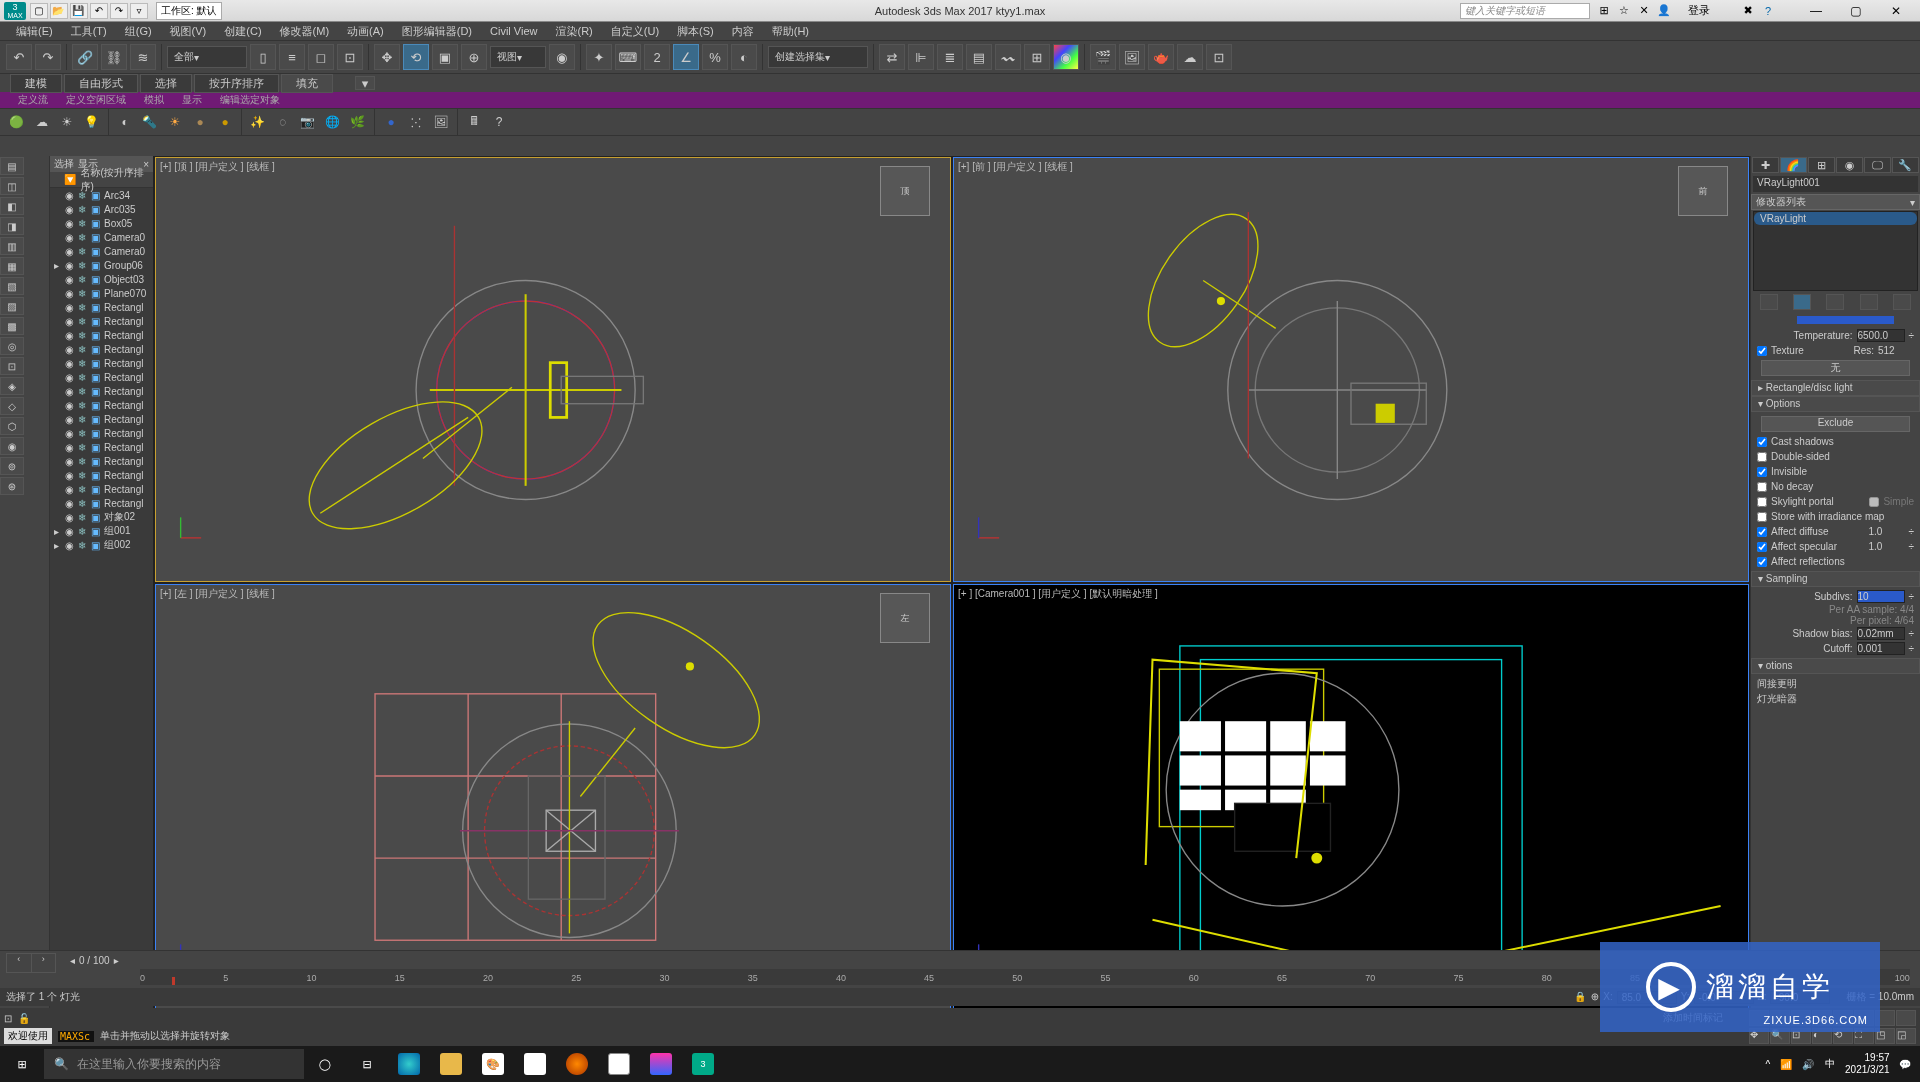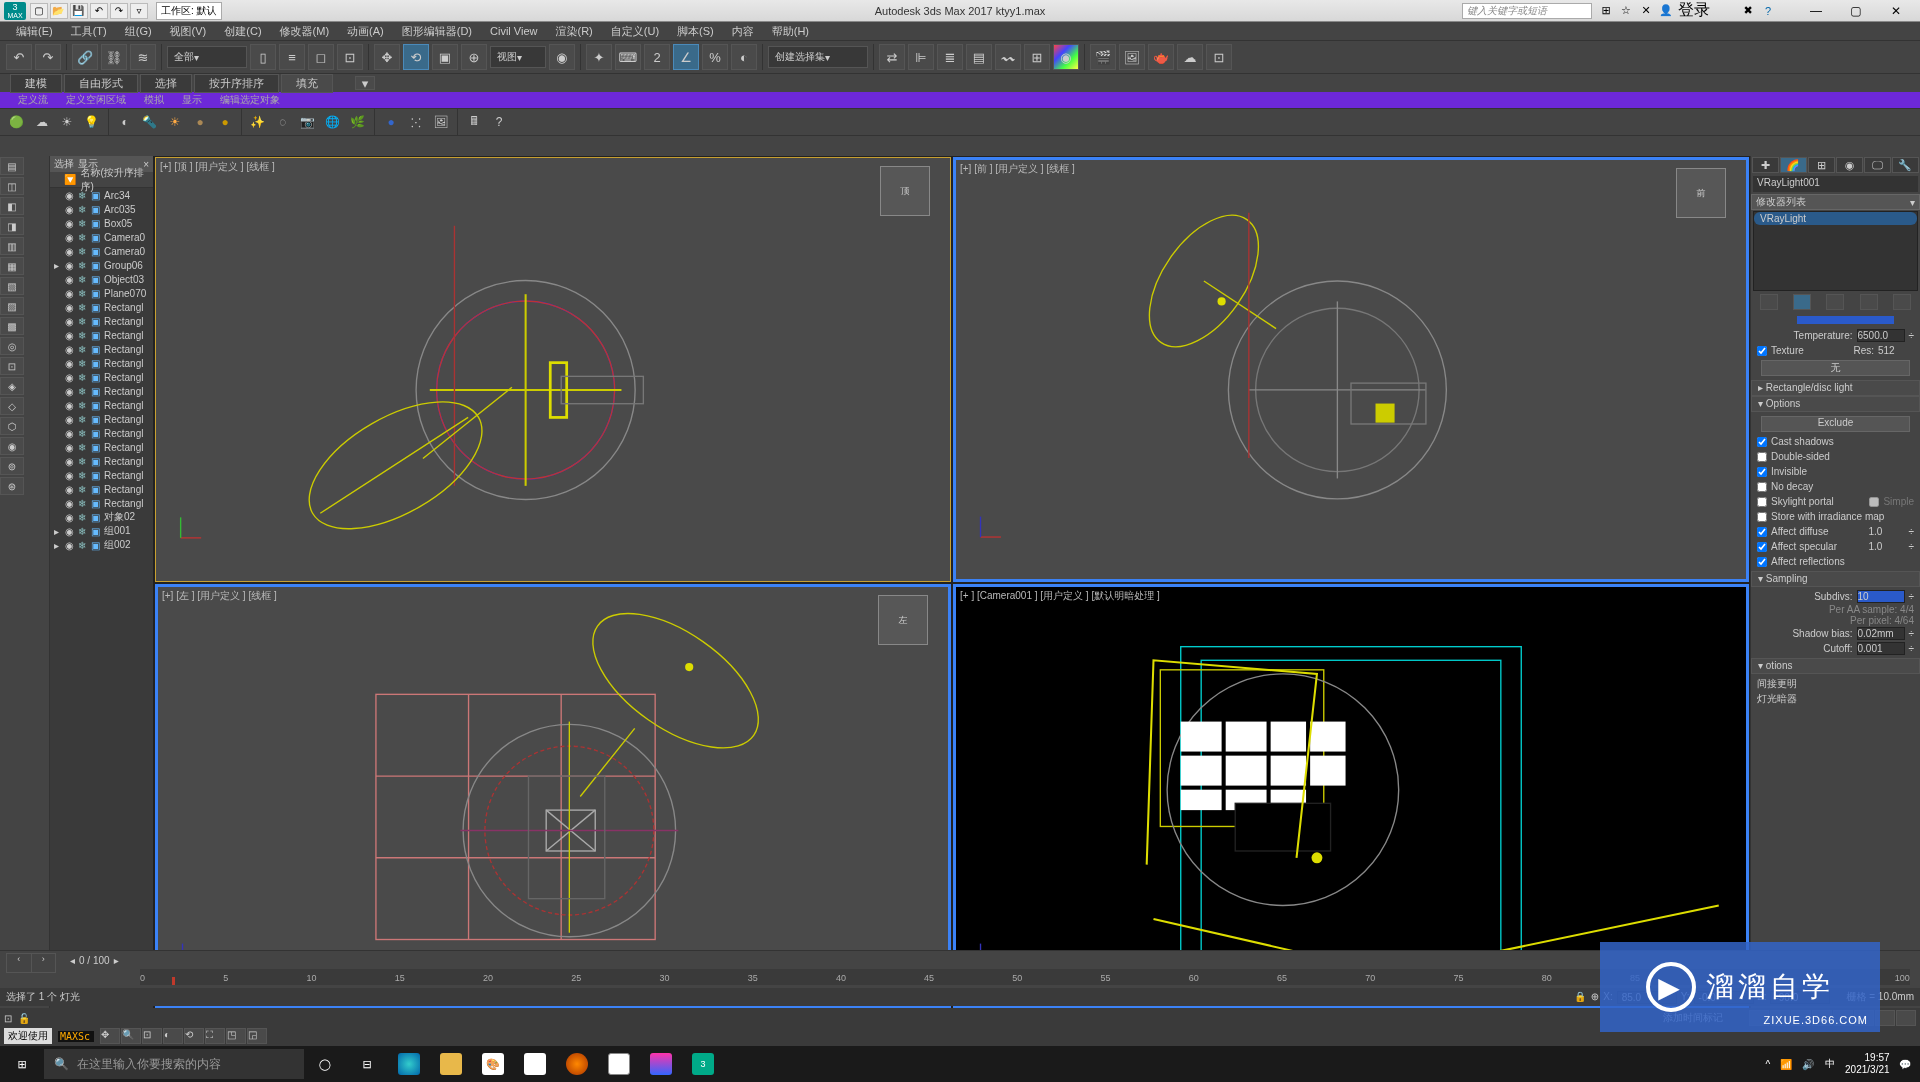--- a/index.html
+++ b/index.html
@@ -8,40 +8,40 @@
 
 .titlebar { height: 22px; background: linear-gradient(#e8e8e8, #d8d8d8); display: flex; align-items: center; padding: 0 4px; color: #000; border-bottom: 1px solid #888; }
 .titlebar .logo { width: 22px; height: 18px; background: #008b8b; color: #fff; font-size: 9px; display: flex; flex-direction: column; align-items: center; justify-content: center; border-radius: 2px; margin-right: 4px; }
 .titlebar .quick { display: flex; gap: 2px; }
 .titlebar .qbtn { width: 18px; height: 16px; border: 1px solid #bbb; background: #eee; display: flex; align-items: center; justify-content: center; font-size: 10px; }
 .titlebar .workspace { margin-left: 8px; padding: 1px 4px; border: 1px solid #aaa; background: #fff; font-size: 10px; }
 .titlebar .title { position: absolute; left: 50%; transform: translateX(-50%); font-size: 11px; color: #333; }
 .titlebar .search { margin-left: auto; width: 130px; height: 16px; background: #fff; border: 1px solid #aaa; padding: 0 4px; font-size: 10px; color: #888; font-style: italic; }
 .titlebar .right-icons { display: flex; gap: 4px; margin-left: 6px; }
 .titlebar .right-icons span { width: 16px; height: 16px; display: inline-flex; align-items: center; justify-content: center; font-size: 11px; }
-.titlebar .login { margin-left: 4px; font-size: 16px; }
+.titlebar .login { margin-left: 16px; font-size: 11px; }
 .titlebar .winbtns { display: flex; margin-left: 20px; }
 .titlebar .winbtn { width: 40px; height: 20px; display: flex; align-items: center; justify-content: center; font-size: 12px; }
 
 
 .menubar { height: 18px; background: #444444; display: flex; align-items: center; padding: 0 8px; gap: 2px; font-size: 11px; }
 .menubar .menu { padding: 1px 8px; cursor: pointer; }
 
 
 .toolbar { height: 34px; background: #444444; border-top: 1px solid #333; border-bottom: 1px solid #333; display: flex; align-items: center; padding: 0 6px; gap: 3px; }
 .tbtn { width: 26px; height: 26px; border: 1px solid #555; background: #4a4a4a; display: flex; align-items: center; justify-content: center; font-size: 13px; cursor: pointer; }
 .tbtn.active { background: #3a6a8a; border-color: #4a8aba; }
 .tsep { width: 1px; height: 26px; background: #333; margin: 0 2px; }
 .tdropdown { height: 22px; background: #383838; border: 1px solid #555; padding: 0 6px; font-size: 10px; display: flex; align-items: center; color: #ccc; min-width: 80px; }
 
 
 .ribbon { height: 18px; background: #444; display: flex; align-items: center; gap: 2px; padding-left: 10px; font-size: 11px; }
 .ribbon .rtab { padding: 1px 14px; background: #3a3a3a; border: 1px solid #555; cursor: pointer; }
 .ribbon .rtab.active { background: #4a4a4a; }
-.ribbon2 { height: 16px; background: #6d28d9; display: flex; align-items: center; gap: 2px; padding-left: 10px; font-size: 10px; color: #aaa; }
+.ribbon2 { height: 16px; background: #701a75; display: flex; align-items: center; gap: 2px; padding-left: 10px; font-size: 10px; color: #aaa; }
 .ribbon2 span { padding: 0 8px; }
 
 
 .toolbar2 { height: 28px; background: #444; border-top: 1px solid #333; border-bottom: 1px solid #333; display: flex; align-items: center; padding: 0 6px; gap: 3px; }
 .tbtn2 { width: 22px; height: 22px; border-radius: 3px; display: flex; align-items: center; justify-content: center; font-size: 12px; cursor: pointer; }
 
 
 .main { position: absolute; top: 156px; left: 0; right: 0; bottom: 72px; display: flex; }
 
 
@@ -55,21 +55,21 @@
 .scene .header .h-left { display: flex; gap: 4px; }
 .scene .name-row { height: 16px; background: #444; border-bottom: 1px solid #333; padding-left: 14px; font-size: 10px; display: flex; align-items: center; }
 .scene .list { flex: 1; }
 .scene .item { height: 14px; display: flex; align-items: center; padding-left: 4px; font-size: 10px; gap: 3px; white-space: nowrap; }
 .scene .item .eye { width: 10px; display: inline-block; }
 .scene .item .frz { width: 10px; color: #8bb; }
 .scene .item .ico { width: 10px; color: #6bf; }
 
 
 .viewports { flex: 1; display: grid; grid-template-columns: 1fr 1fr; grid-template-rows: 1fr 1fr; gap: 2px; background: #222; padding: 1px; position: relative; }
-.viewport { background: #4a4a4a; border: 3px solid #3b82f6; position: relative; overflow: hidden; }
+.viewport { background: #4a4a4a; border: 1px solid #3b82f6; position: relative; overflow: hidden; }
 .viewport.active { border: 1px solid #c8a030; }
 .viewport.black { background: #000; }
 .vlabel { position: absolute; top: 2px; left: 4px; font-size: 10px; color: #bbb; z-index: 10; }
 .vcube { position: absolute; top: 8px; right: 20px; width: 50px; height: 50px; border: 1px solid #888; background: rgba(120,120,120,0.3); display: flex; align-items: center; justify-content: center; font-size: 9px; color: #ccc; }
 .vaxis { position: absolute; bottom: 8px; left: 10px; width: 30px; height: 30px; }
 
 svg.scene-svg { position: absolute; top: 0; left: 0; width: 100%; height: 100%; }
 
 
 .cmdpanel { width: 170px; background: #444; border-left: 1px solid #333; display: flex; flex-direction: column; font-size: 10px; overflow-y: auto; }
@@ -773,20 +773,21 @@
     <div class="nb"></div>
     <div class="nb"></div>
     <div class="nb"></div>
     <div class="nb"></div>
     <div class="nb"></div>
   </div>
 </div>
 <div class="navrow" style="bottom:36px">
   <span class="welcome">欢迎使用</span>
   <span class="proc">MAXSc</span>
+  <span class="hint">单击并拖动以选择并旋转对象</span>
   <div class="navbtns">
     <div class="nb">✥</div>
     <div class="nb">🔍</div>
     <div class="nb">⊡</div>
     <div class="nb">◐</div>
     <div class="nb">⟲</div>
     <div class="nb">⛶</div>
     <div class="nb">◳</div>
     <div class="nb">◲</div>
   </div>

